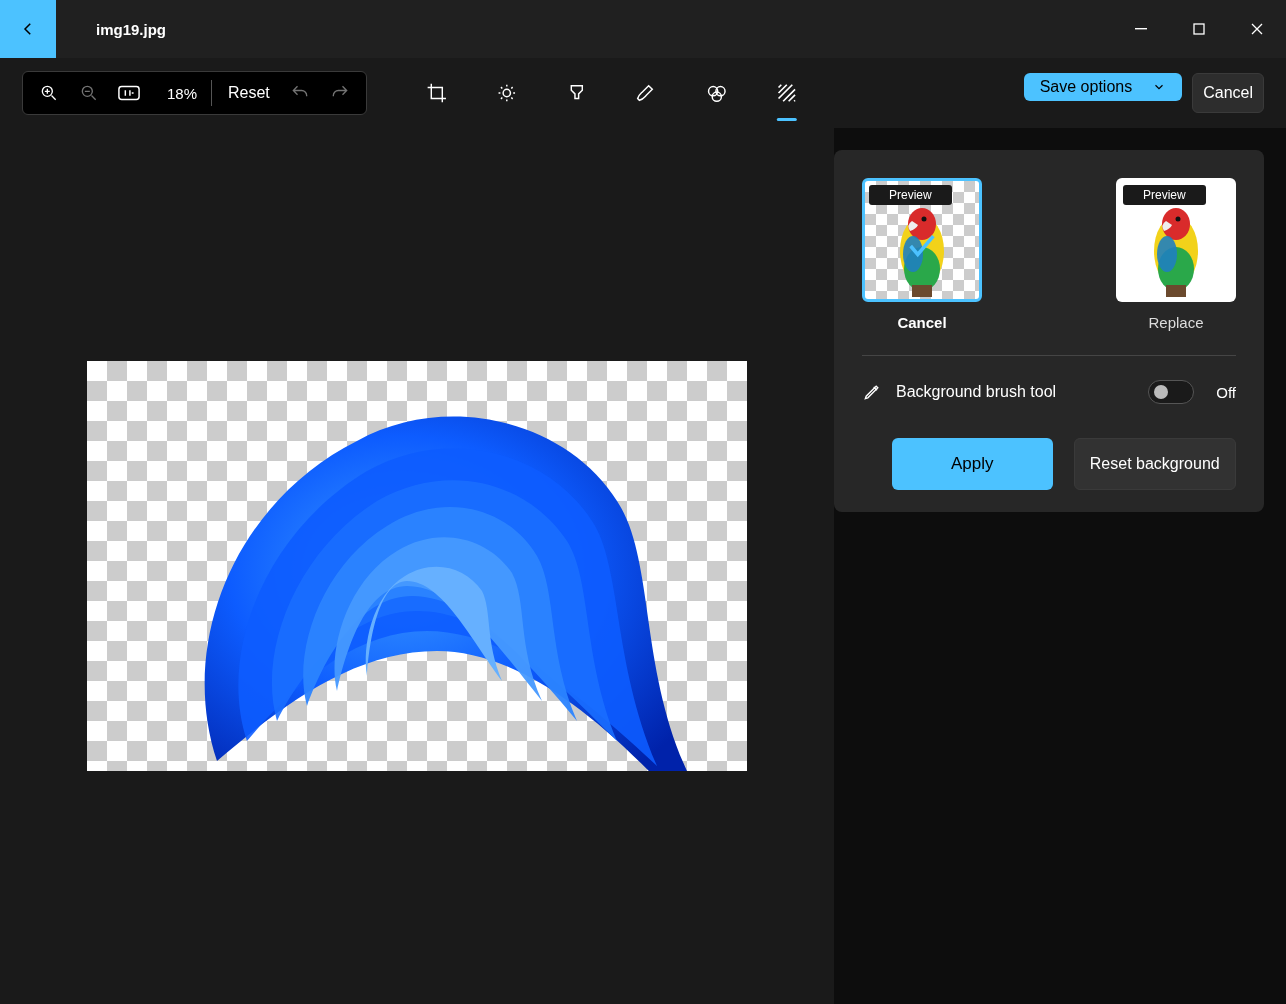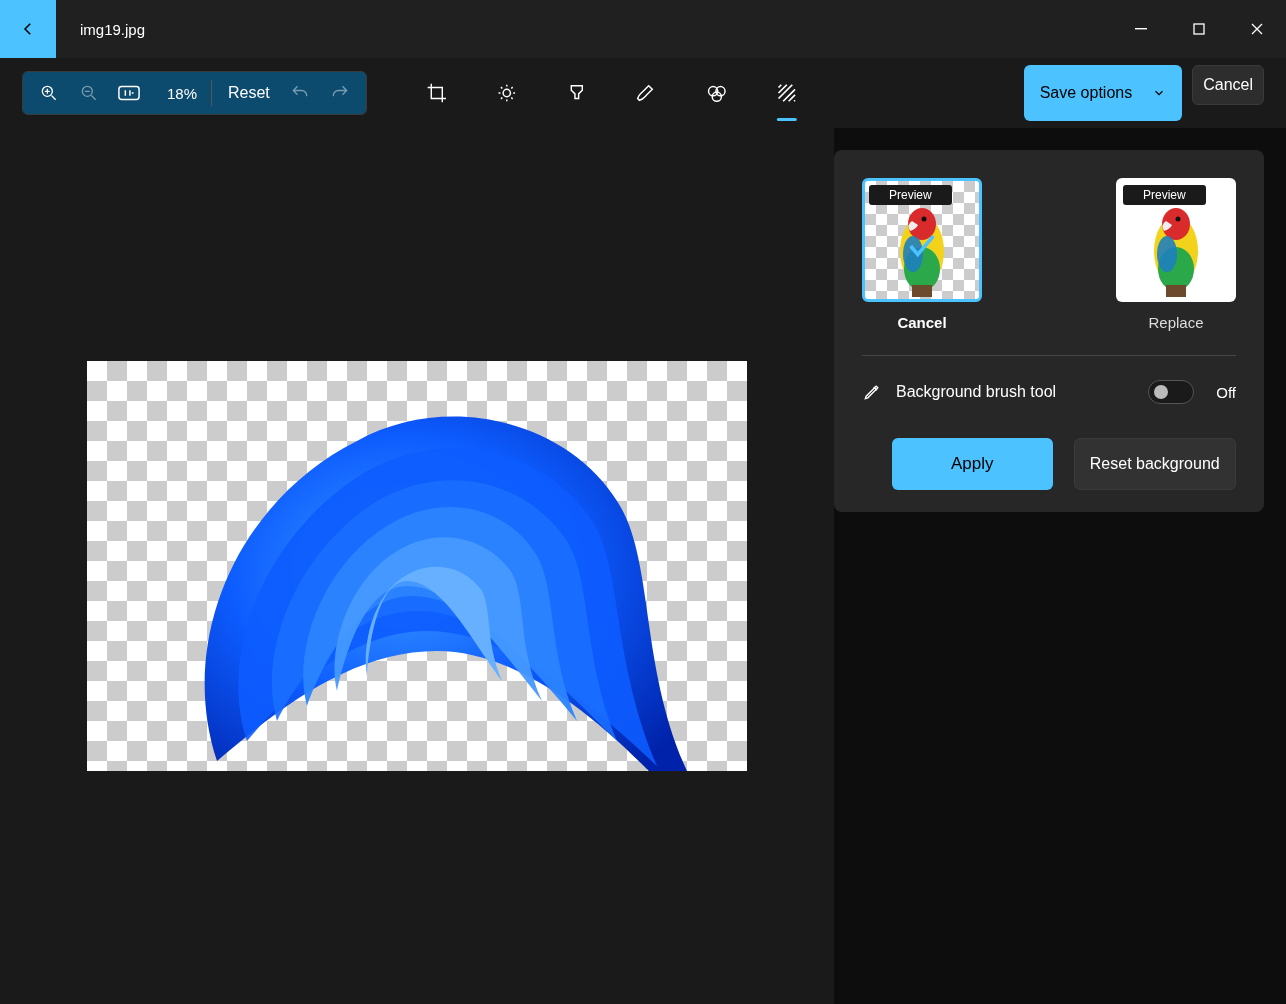--- a/index.html
+++ b/index.html
@@ -1,39 +1,39 @@
 <!DOCTYPE html>
 <html><head>
 <meta charset="utf-8">
 <style>
   * { box-sizing: border-box; margin: 0; padding: 0; font-family: "Segoe UI", sans-serif; }
   html, body { width: 1286px; height: 1004px; background: #0d0d0d; color: #fff; overflow: hidden; }
 
   
   .titlebar { height: 58px; display: flex; align-items: center; background: #202020; position: relative; }
   .back-btn { width: 56px; height: 58px; background: #4cc2ff; display: flex; align-items: center; justify-content: center; cursor: pointer; }
-  .title-text { margin-left: 24px; font-size: 15px; color: #fff; }
+  .title-text { margin-left: 40px; font-size: 15px; color: #fff; font-weight: bold; }
   .win-controls { position: absolute; right: 0; top: 0; height: 58px; display: flex; }
   .win-btn { width: 58px; height: 58px; display: flex; align-items: center; justify-content: center; cursor: pointer; }
 
   
   .toolbar { height: 70px; display: flex; align-items: center; padding: 0 22px; gap: 0; background: #1a1a1a; position: relative; }
-  .zoom-group { display: flex; align-items: center; background: #0c4a6e; border: 1px solid #3a3a3a; border-radius: 6px; padding: 4px 6px; height: 44px; }
+  .zoom-group { display: flex; align-items: center; background: #000000; border: 1px solid #3a3a3a; border-radius: 6px; padding: 4px 6px; height: 44px; }
   .zg-btn { width: 40px; height: 36px; display: flex; align-items: center; justify-content: center; cursor: pointer; border-radius: 4px; }
   .zg-disabled { opacity: 0.45; cursor: default; }
   .zoom-pct { width: 56px; text-align: right; font-size: 15px; padding-right: 8px; }
   .zg-sep { width: 1px; height: 26px; background: #555; margin: 0 6px; }
   .reset-lbl { padding: 0 10px; font-size: 16px; cursor: pointer; }
 
   .center-tools { position: absolute; left: 50%; transform: translateX(-58%); display: flex; gap: 30px; align-items: center; }
   .tool-btn { width: 40px; height: 44px; display: flex; align-items: center; justify-content: center; cursor: pointer; border-radius: 4px; position: relative; }
   .tool-btn.active::after { content: ""; position: absolute; bottom: -6px; left: 50%; transform: translateX(-50%); width: 20px; height: 3px; background: #4cc2ff; border-radius: 2px; }
 
   .right-actions { position: absolute; right: 22px; display: flex; gap: 10px; }
-  .save-btn { background: #4cc2ff; color: #000; border: none; border-radius: 6px; height: 56px; padding: 0 16px; display: flex; align-items: center; gap: 16px; font-size: 16px; cursor: pointer; }
+  .save-btn { background: #4cc2ff; color: #000; border: none; border-radius: 6px; height: 28px; padding: 0 16px; display: flex; align-items: center; gap: 16px; font-size: 16px; cursor: pointer; }
   .save-btn .chev { margin-left: 4px; }
   .cancel-btn { background: #2d2d2d; color: #fff; border: 1px solid #3a3a3a; border-radius: 6px; height: 40px; padding: 0 10px; font-size: 16px; cursor: pointer; }
 
   
   .main { display: flex; height: calc(1004px - 128px); }
   .canvas-area { flex: 1; background: #1a1a1a; display: flex; align-items: center; justify-content: center; position: relative; }
 
   .canvas-img { width: 660px; height: 410px; background: #fff; position: relative; overflow: hidden;
     background-image:
       linear-gradient(45deg,#ccc 25%,transparent 25%),

